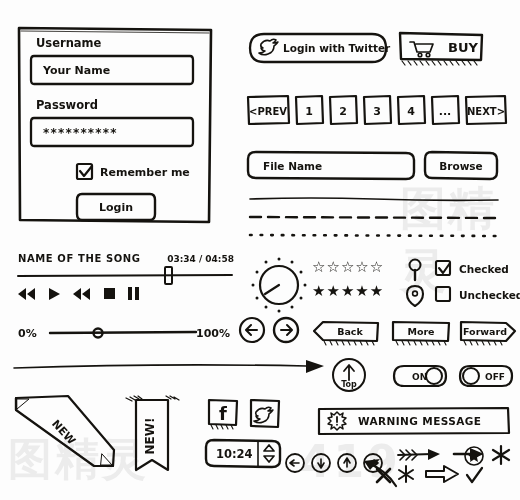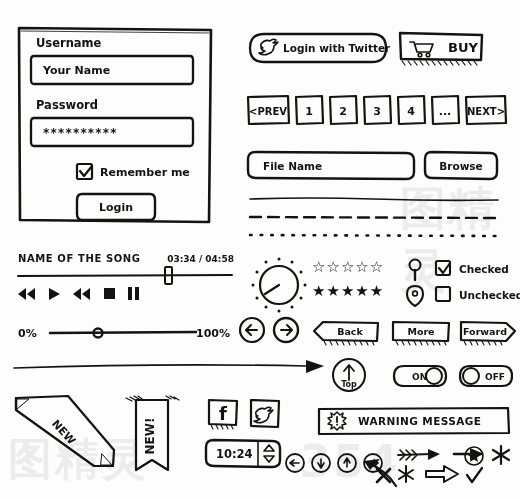--- a/index.html
+++ b/index.html
@@ -29,21 +29,21 @@
   .wm4 { left:300px;top:436px; font-size:44px; letter-spacing:3px; }
   .wm5 { left:101px; top:468px; font-size:12px; letter-spacing:3px; color:rgba(120,120,120,.22);margin-top:48px; }
 </style>
 </head>
 <body>
 
 <div class="stage">
 
   <div class="wm wm2">图精灵</div>
   <div class="wm wm3">图精灵</div>
-  <div class="wm wm4">354</div>
+  <div class="wm wm4">419</div>
   <div class="wm wm5">616PIC.COM</div>
 
   <svg class="abs" style="left:14px; top:24px;" width="202" height="204">
     <path class="ink" stroke-width="2.6" d="M5 4 L197 6 L195 198 L6 196 Z"></path>
     <path class="ink" stroke-width="1.1" opacity=".8" d="M7 7 L195 9"></path>
     <text class="svgtxt" x="22" y="23" font-size="11.5">Username</text>
     <g>
       <path class="ink" stroke-width="2.3" d="M20 32 q-3 0 -3 4 l0 20 q0 4 3 4 l156 0 q3 0 3 -4 l0 -20 q0 -4 -3 -4 Z"></path>
       <text class="svgtxt" x="29" y="50" font-size="11">Your Name</text>
     </g>

